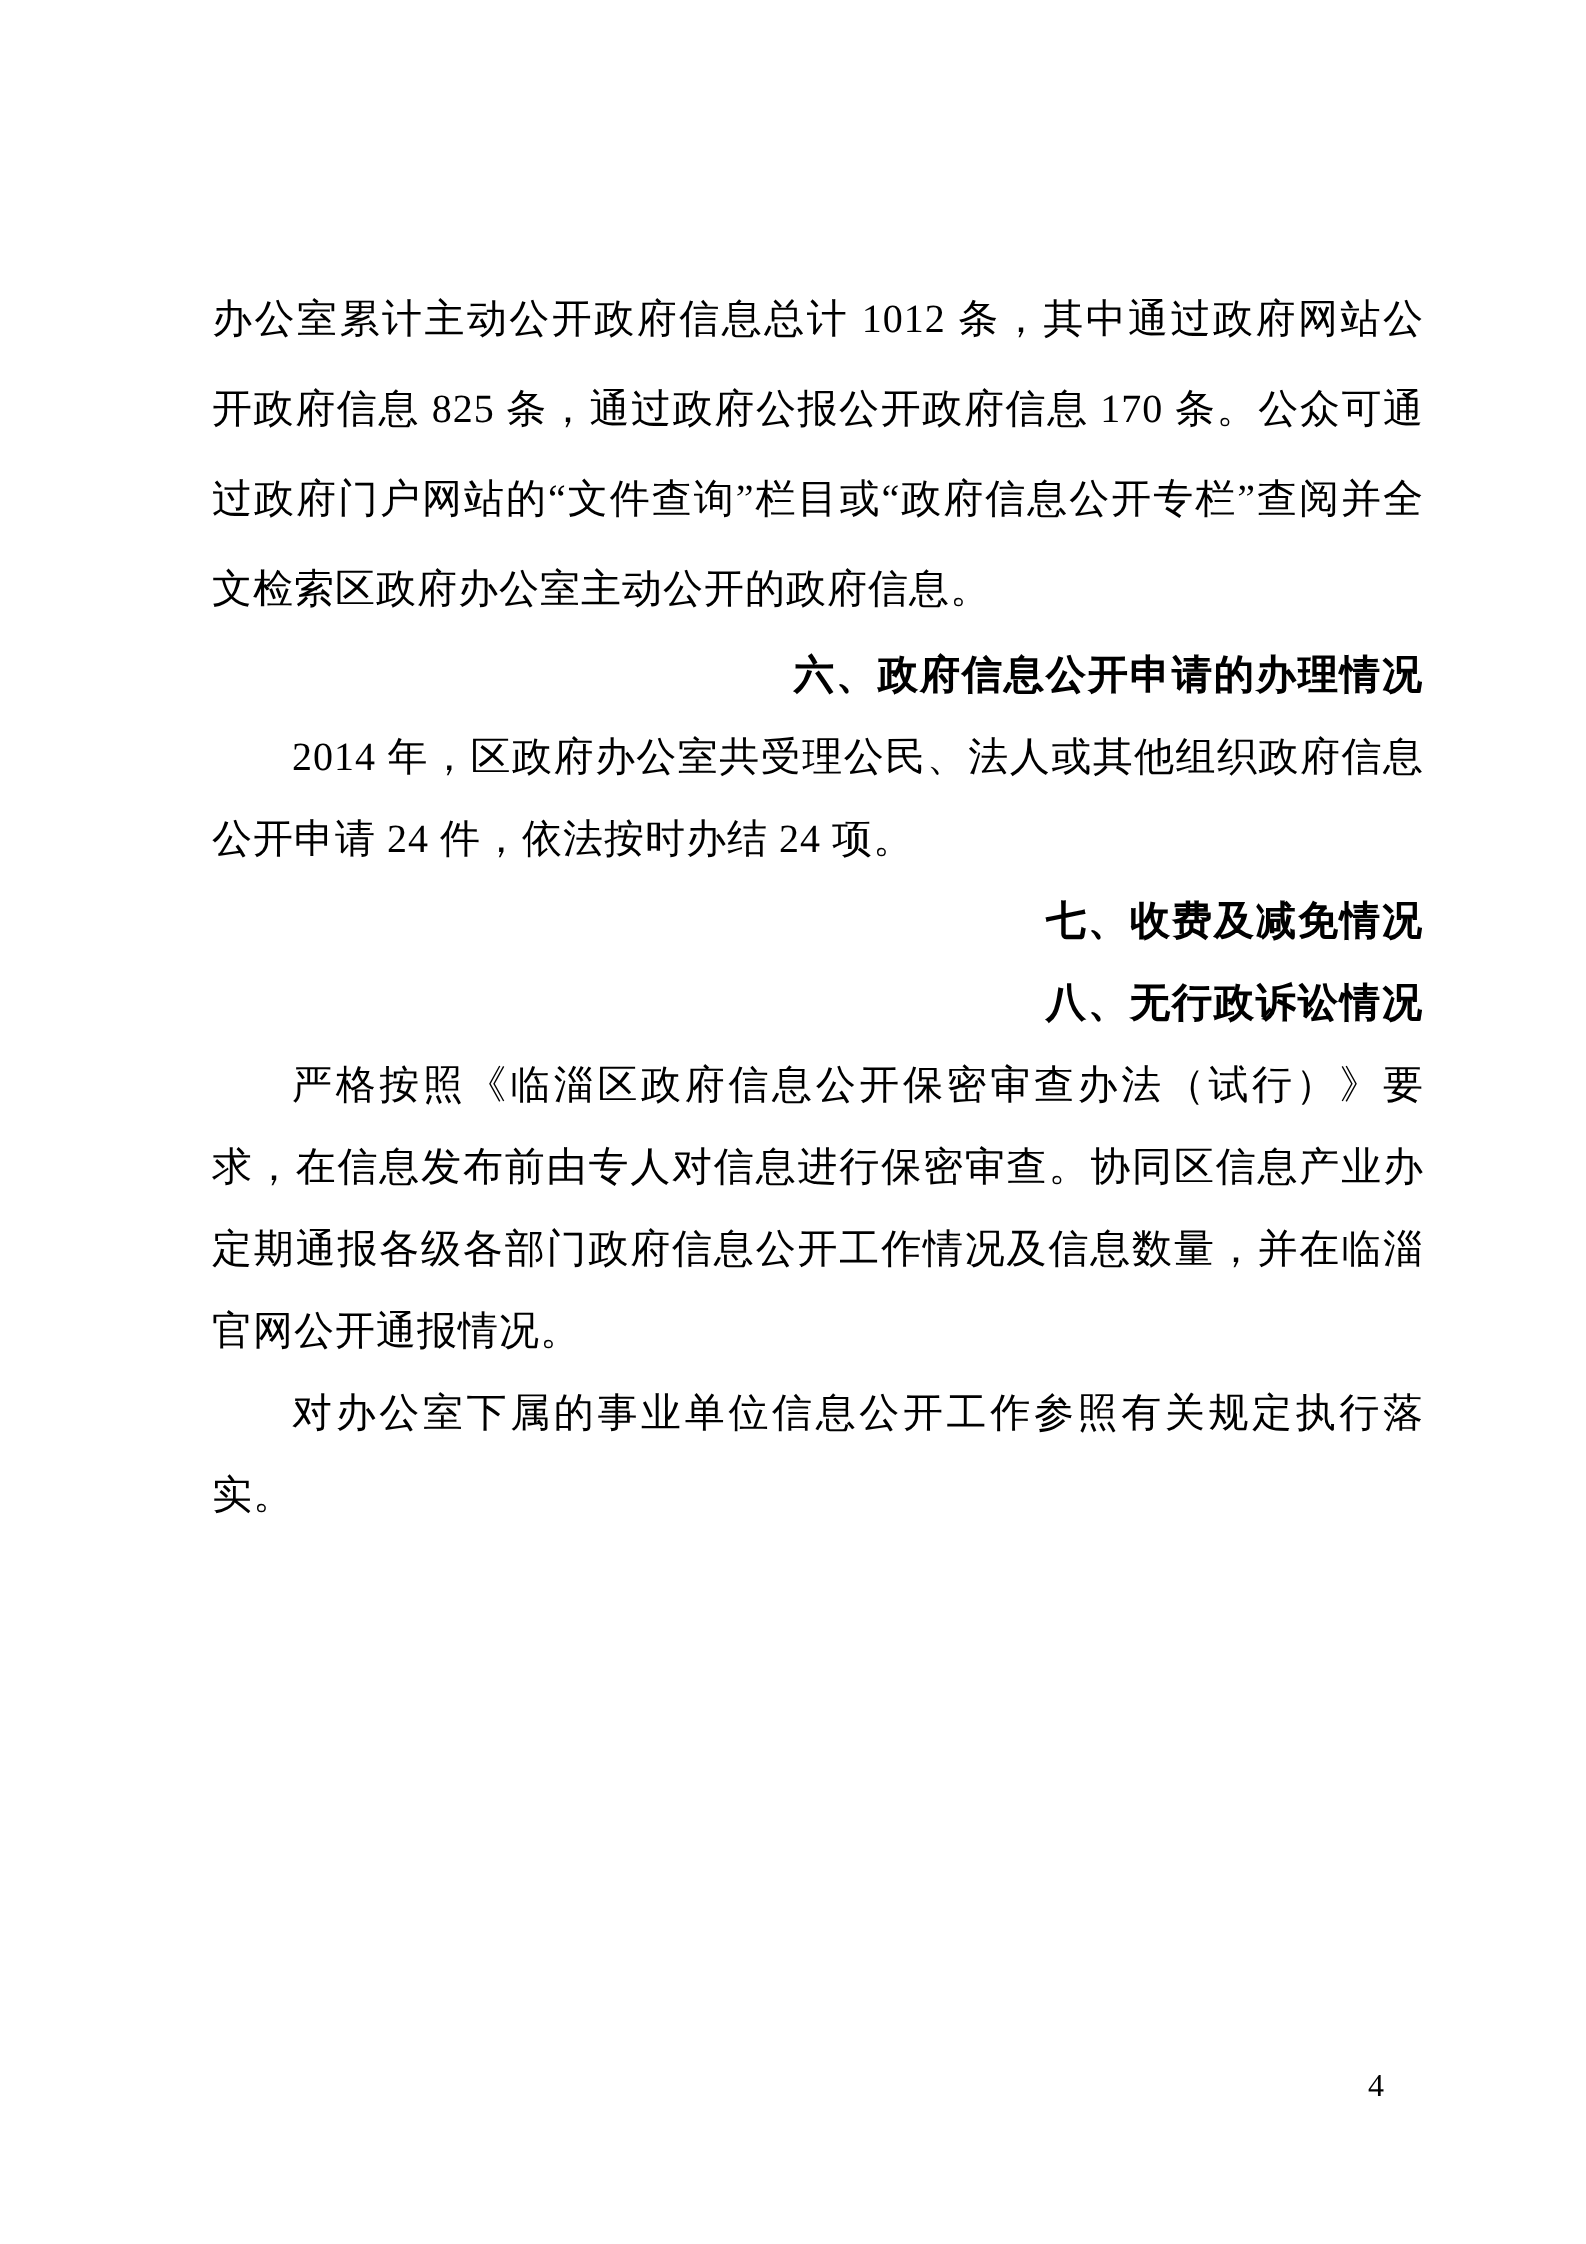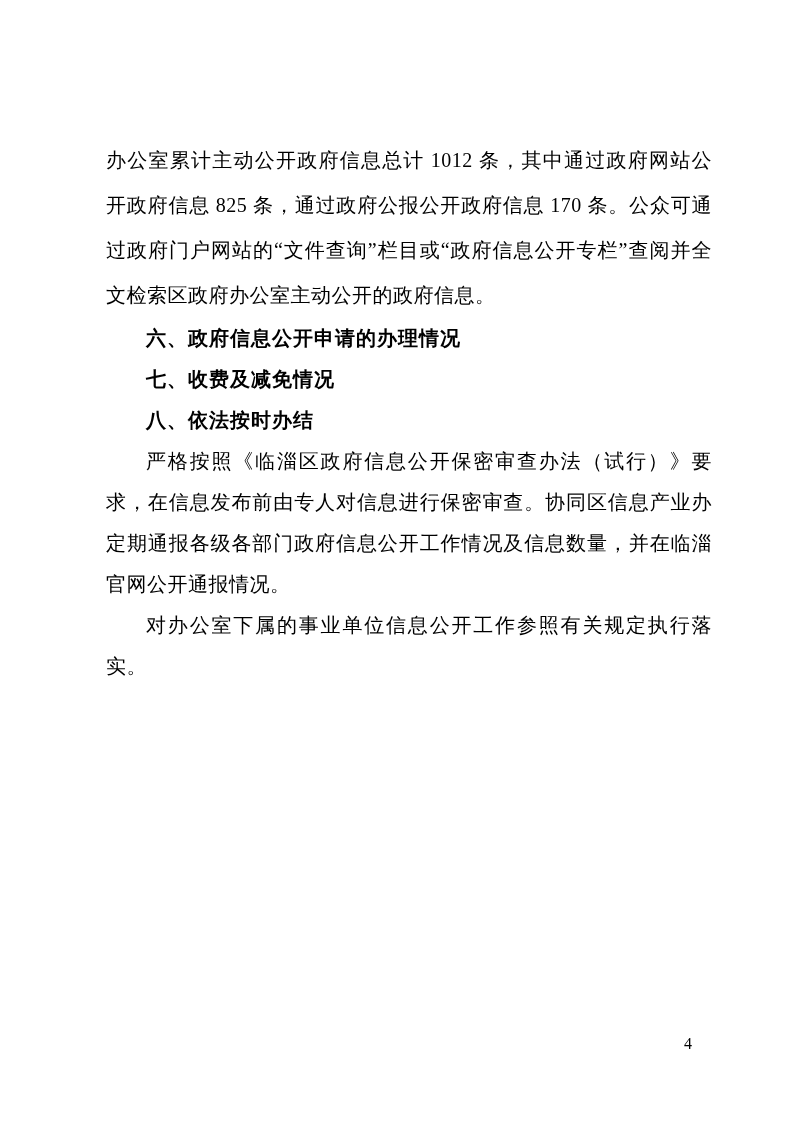--- a/index.html
+++ b/index.html
@@ -36,37 +36,39 @@
     line-height: 45px;
   }
   .heading {
     margin: 0;
     font-size: 20px;
     line-height: 41px;
     font-weight: bold;
     text-indent: 2em;
     letter-spacing: 1px;
     font-family: "Liberation Sans", sans-serif;
+    text-align: right;
   }
   .page-number {
     position: absolute;
     left: 684px;
     top: 1034px;
     font-size: 16px;
     line-height: 20px;
     font-family: "Liberation Serif", serif;
     color: #000000;
   }
 </style>
 </head>
 <body>
 
 <div class="page">
   <div class="content">
     <p class="para first">办公室累计主动公开政府信息总计 1012 条，其中通过政府网站公开政府信息 825 条，通过政府公报公开政府信息 170 条。公众可通过政府门户网站的“文件查询”栏目或“政府信息公开专栏”查阅并全文检索区政府办公室主动公开的政府信息。</p>
     <h2 class="heading">六、政府信息公开申请的办理情况</h2>
+    <p class="para">2014 年，区政府办公室共受理公民、法人或其他组织政府信息公开申请 24 件，依法按时办结 24 项。</p>
     <h2 class="heading">七、收费及减免情况</h2>
-    <h2 class="heading">八、依法按时办结</h2>
+    <h2 class="heading">八、无行政诉讼情况</h2>
     <p class="para">严格按照《临淄区政府信息公开保密审查办法（试行）》要求，在信息发布前由专人对信息进行保密审查。协同区信息产业办定期通报各级各部门政府信息公开工作情况及信息数量，并在临淄官网公开通报情况。</p>
     <p class="para">对办公室下属的事业单位信息公开工作参照有关规定执行落实。</p>
   </div>
   <div class="page-number">4</div>
 </div>
 
 </body></html>

